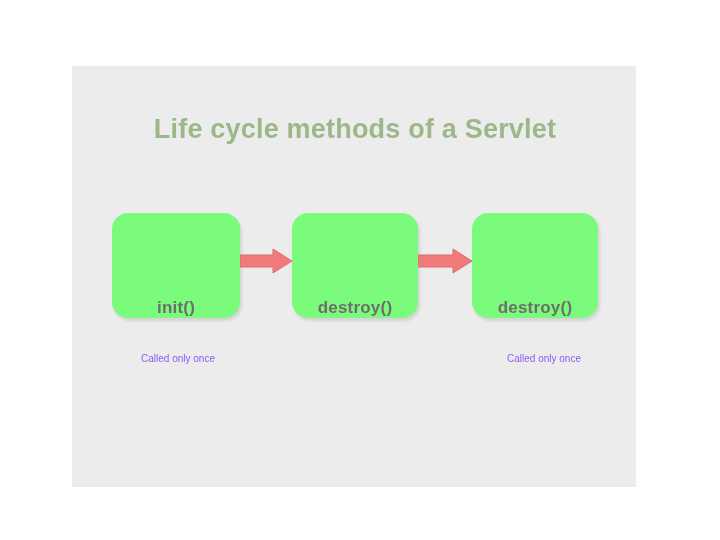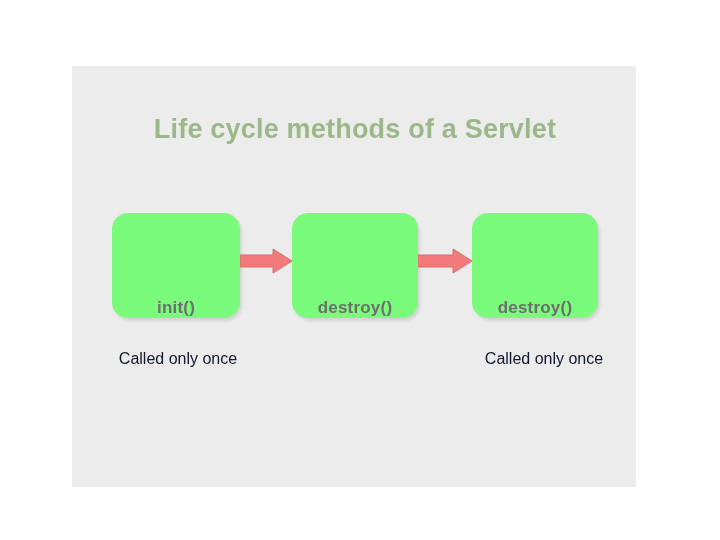--- a/index.html
+++ b/index.html
@@ -81,23 +81,23 @@
     position: absolute;
     top: 181px;
     height: 28px;
   }
   #arrow-init-service    { left: 168px; width: 52px; }
   #arrow-service-destroy { left: 346px; width: 54px; }
 
   
   .lc-caption {
     position: absolute;
-    font-size: 16px;
+    font-size: 10px;
     line-height: 21px;
-    color: #0f172a;
+    color: #8b5cf6;
   }
   #caption-init {
     left: 46px;
     top: 282px;
     width: 120px;
     text-align: center;
   }
   #caption-service {
     left: 240px;
     top: 276px;

